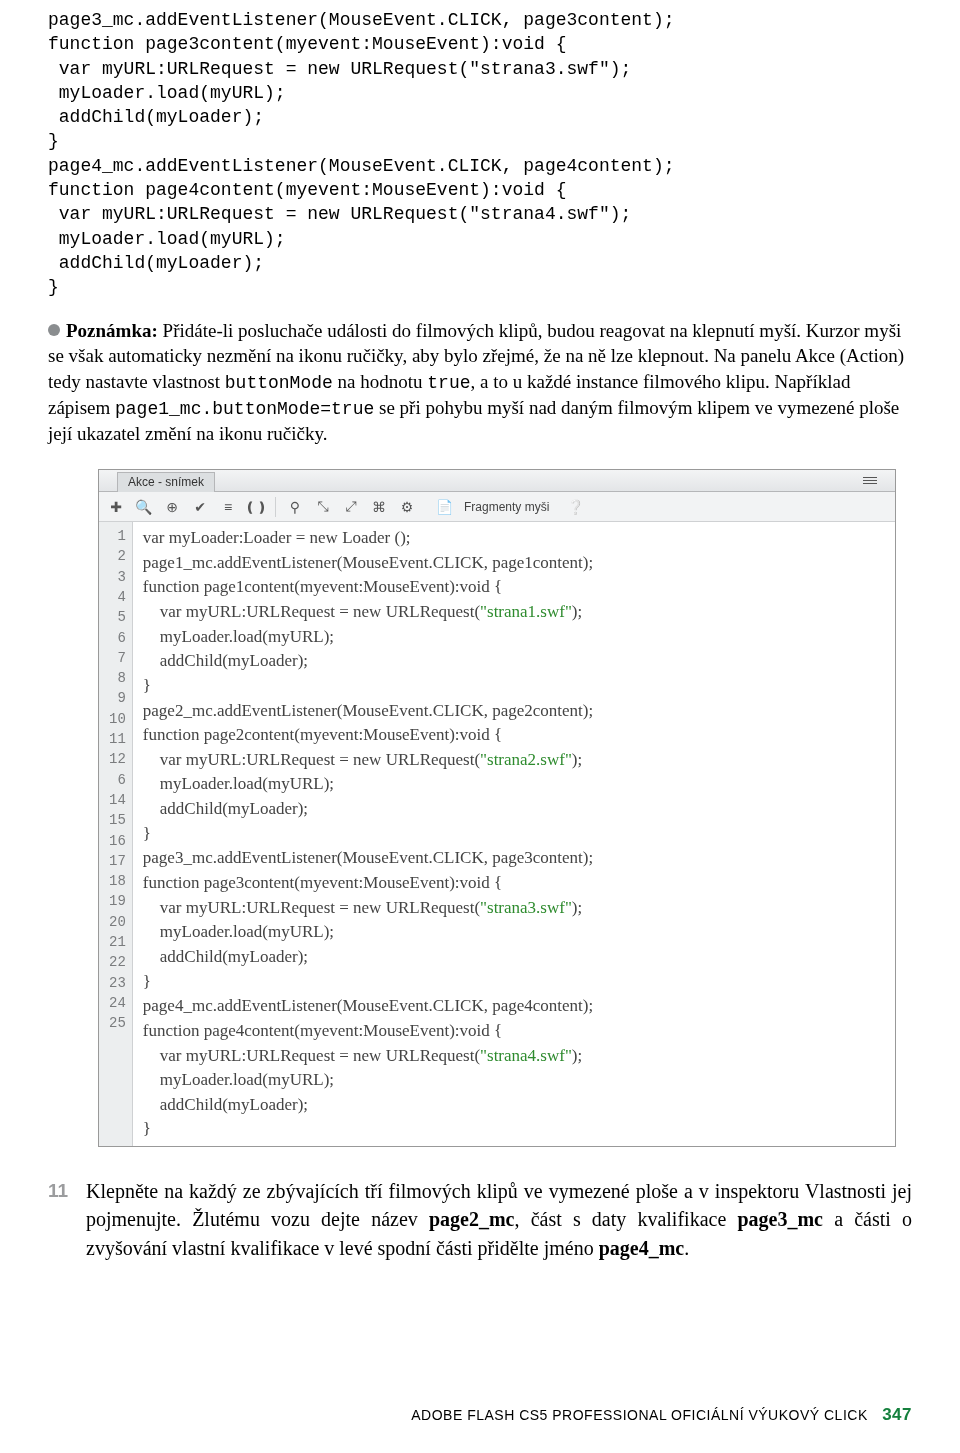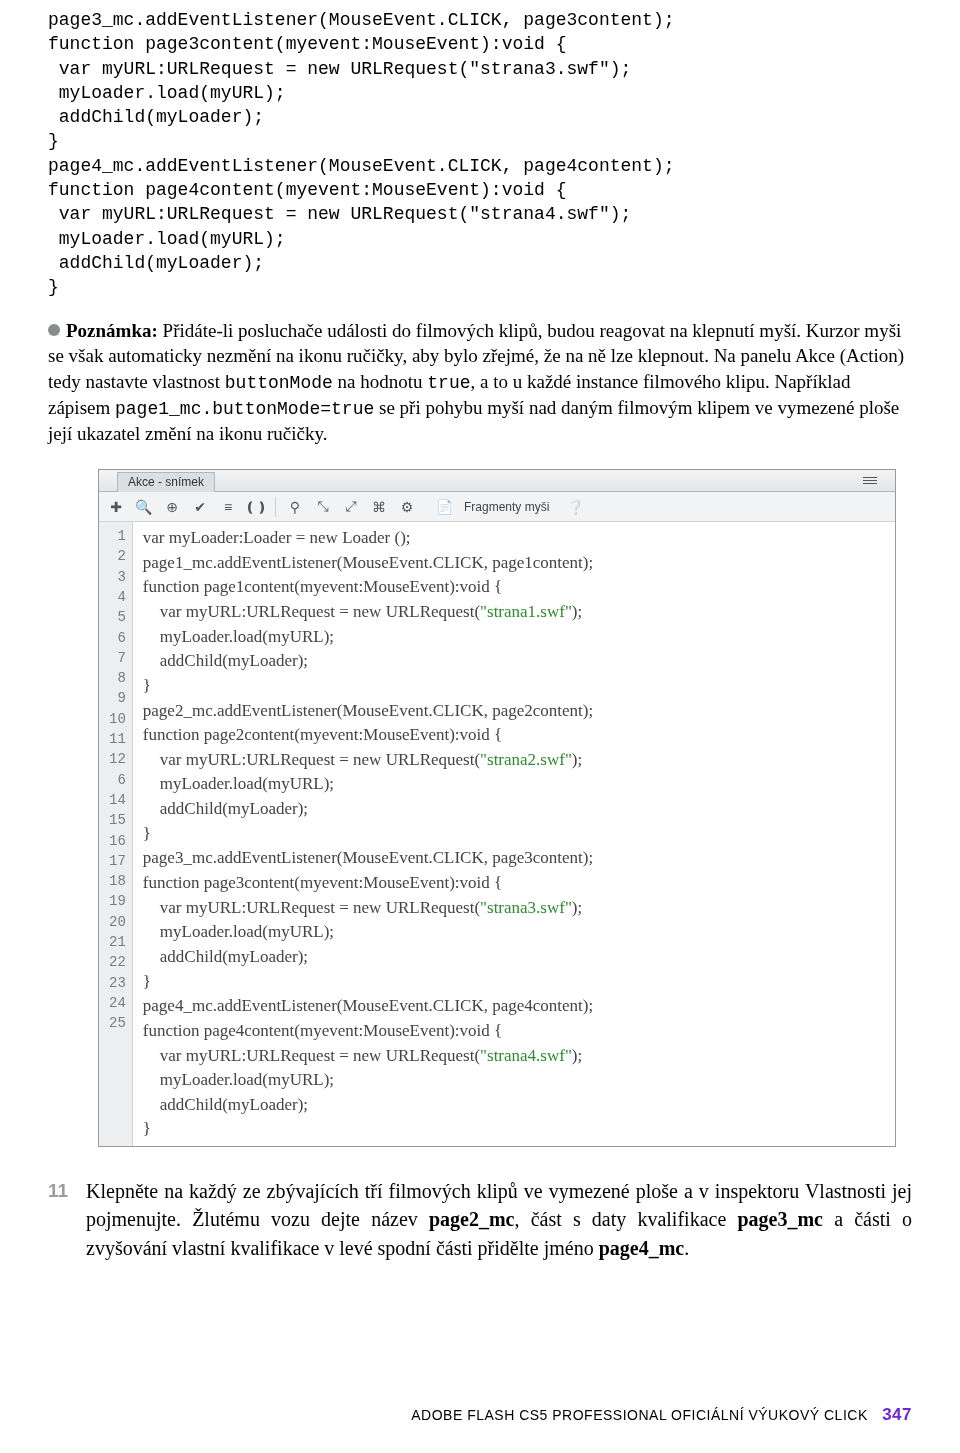--- a/index.html
+++ b/index.html
@@ -132,21 +132,21 @@
   .step .txt { flex:1; }
   .step b { font-weight: 700; }
   .footer {
     position: absolute;
     bottom: 28px;
     right: 48px;
     font-family: "Myriad Pro", Arial, sans-serif;
     font-size: 14px;
     letter-spacing: 0.5px;
   }
-  .footer .pg { color:#6d28d9; font-weight:700; font-size:17px; margin-left:10px; }
+  .footer .pg { color:#15803d; font-weight:700; font-size:17px; margin-left:10px; }
 </style>
 </head>
 <body>
 
 <pre class="code-block">page3_mc.addEventListener(MouseEvent.CLICK, page3content);
 function page3content(myevent:MouseEvent):void {
  var myURL:URLRequest = new URLRequest("strana3.swf");
  myLoader.load(myURL);
  addChild(myLoader);
 }

